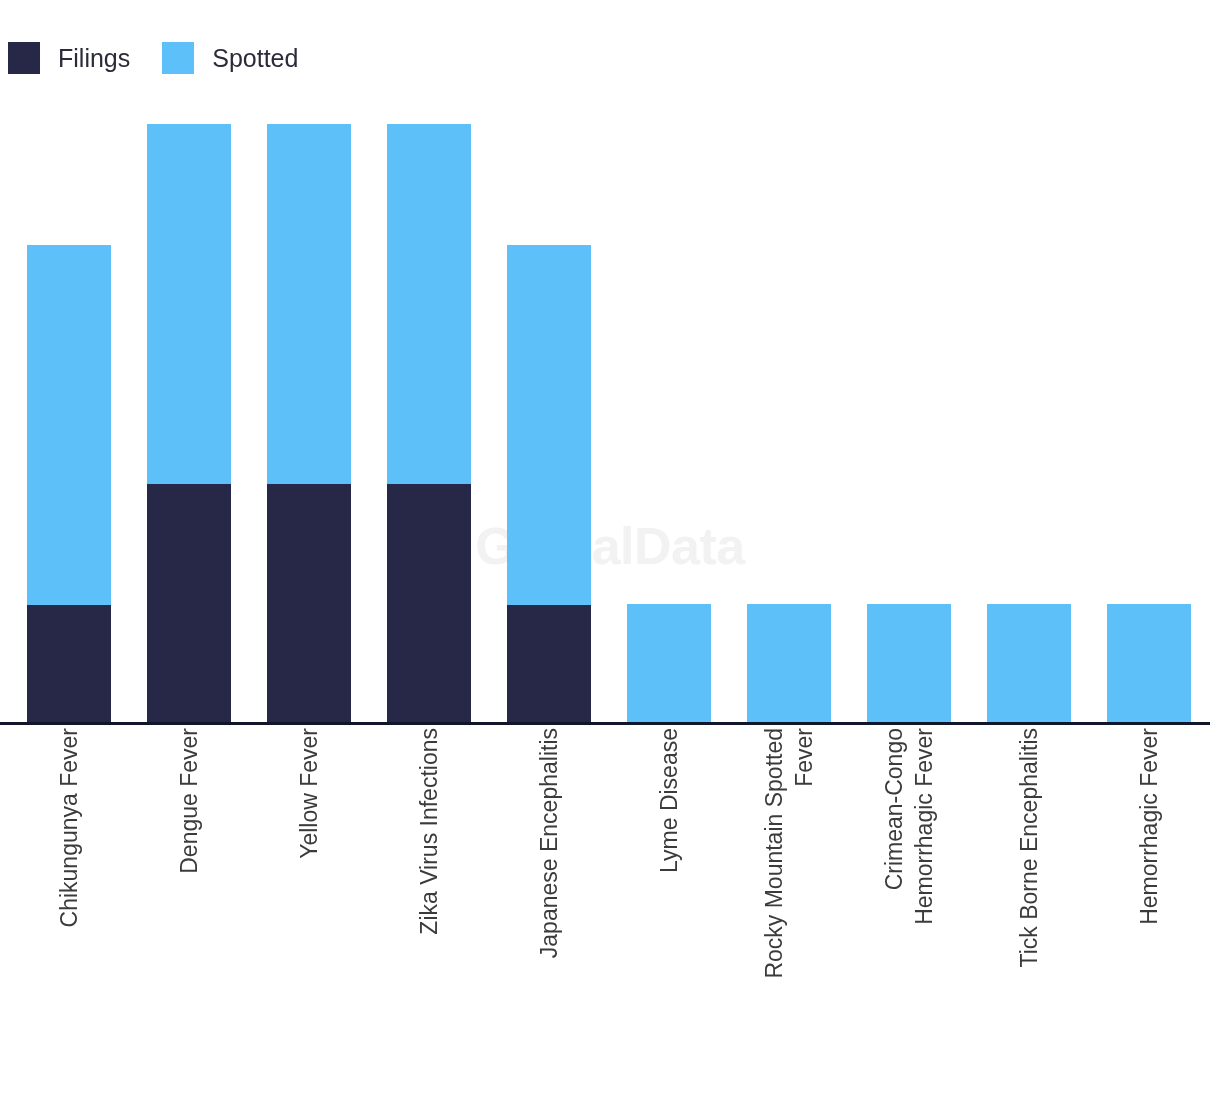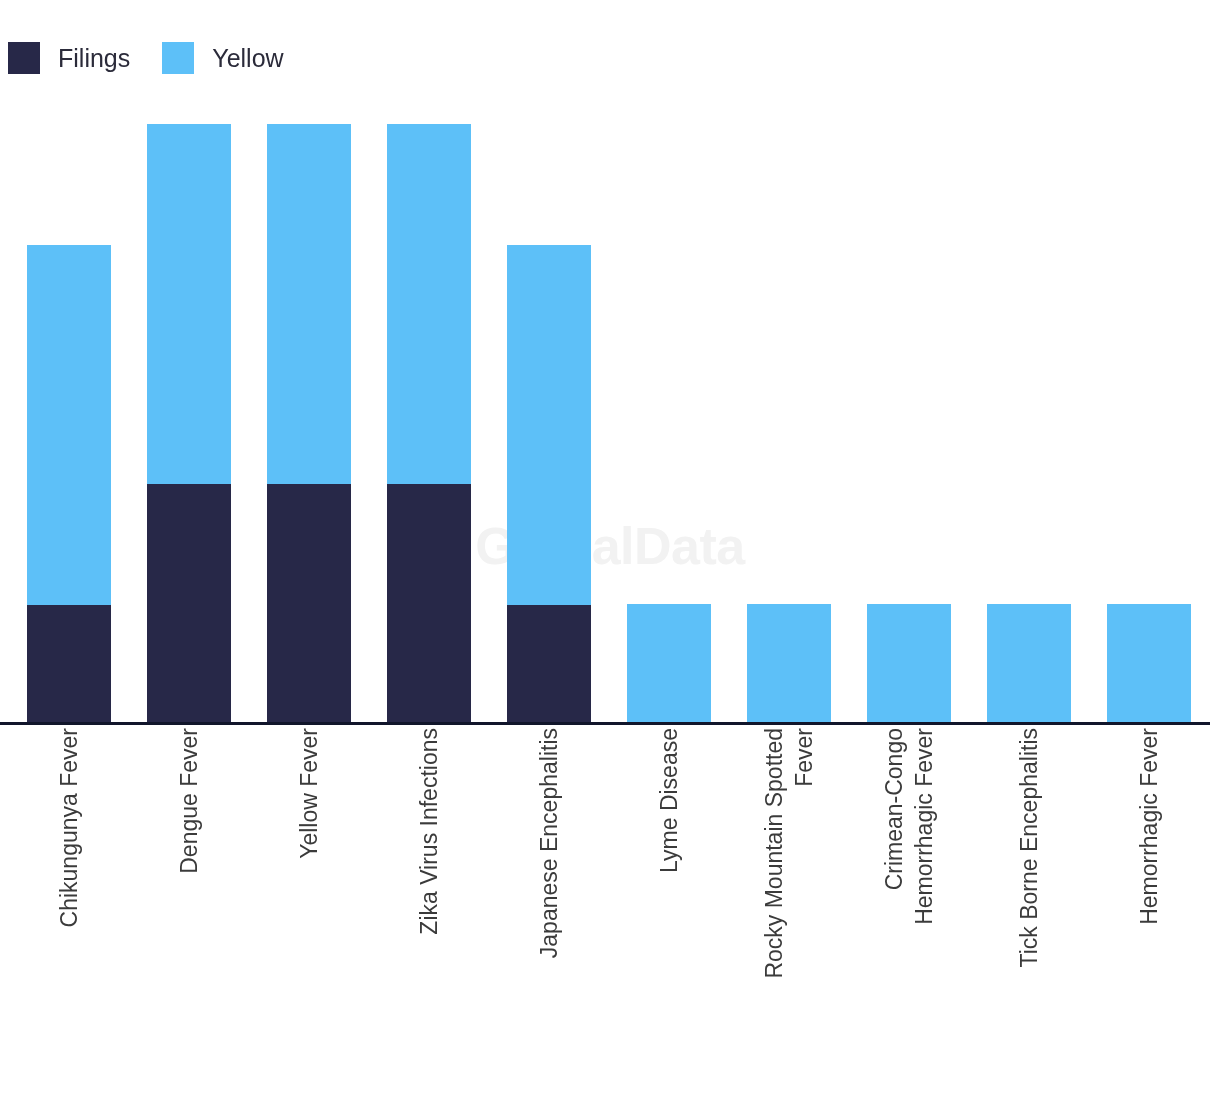--- a/index.html
+++ b/index.html
@@ -143,21 +143,21 @@
 
 <div id="chart-root">
 
   <div id="legend">
       <div class="legend-item">
         <span class="legend-swatch" style="background: rgb(39, 40, 72);"></span>
         <span class="legend-label">Filings</span>
       </div>
       <div class="legend-item">
         <span class="legend-swatch" style="background: rgb(93, 192, 248);"></span>
-        <span class="legend-label">Yellow</span>
+        <span class="legend-label">Spotted</span>
       </div>
     </div>
 
   <div id="watermark">GlobalData</div>
 
   <div id="plot-area">
       <div class="bar-group" style="left: 27px; height: 624px;">
         <div class="bar-seg seg-filings" style="bottom: 0px; height: 119px;"></div>
         <div class="bar-seg seg-grants" style="bottom: 119px; height: 360px;"></div>
       </div>

